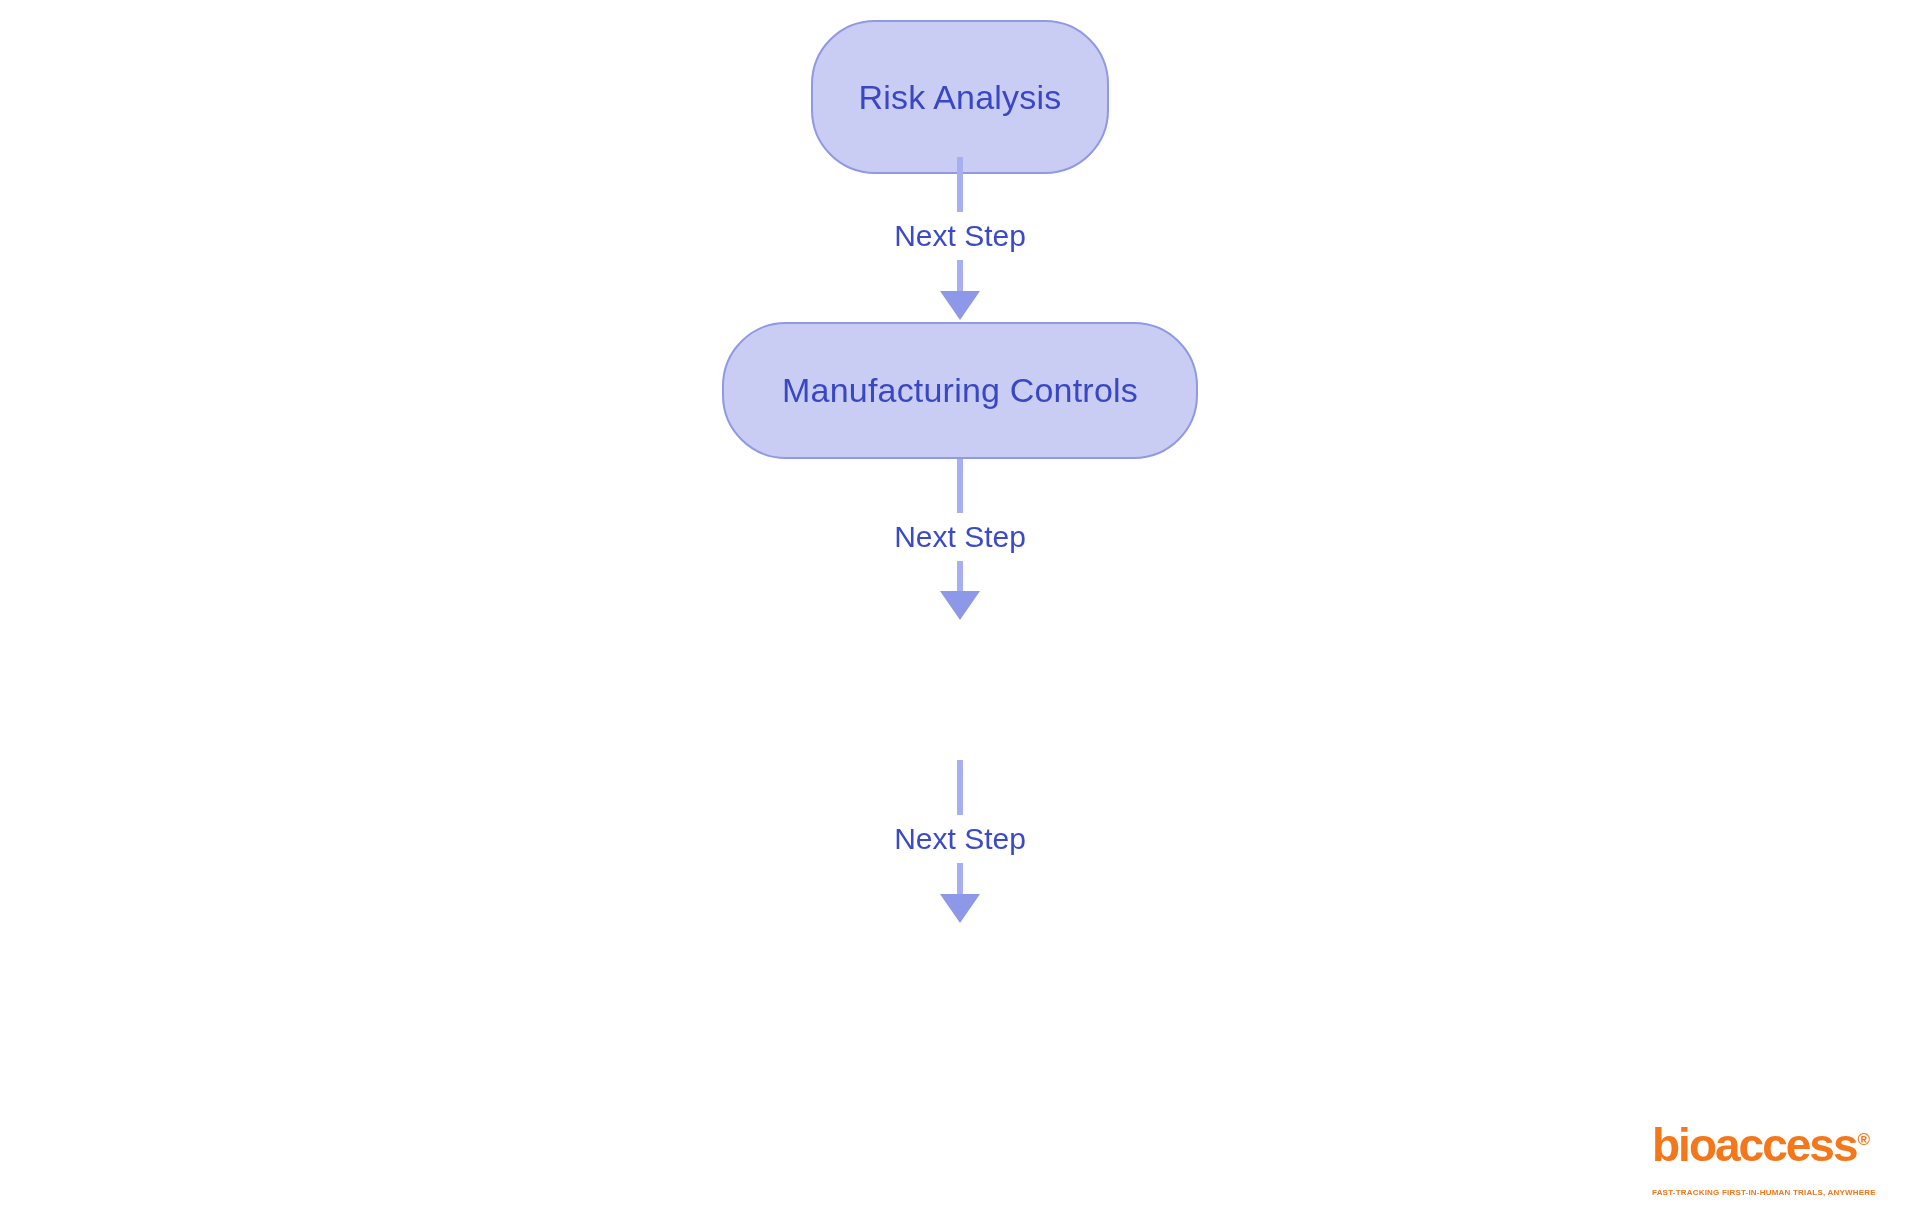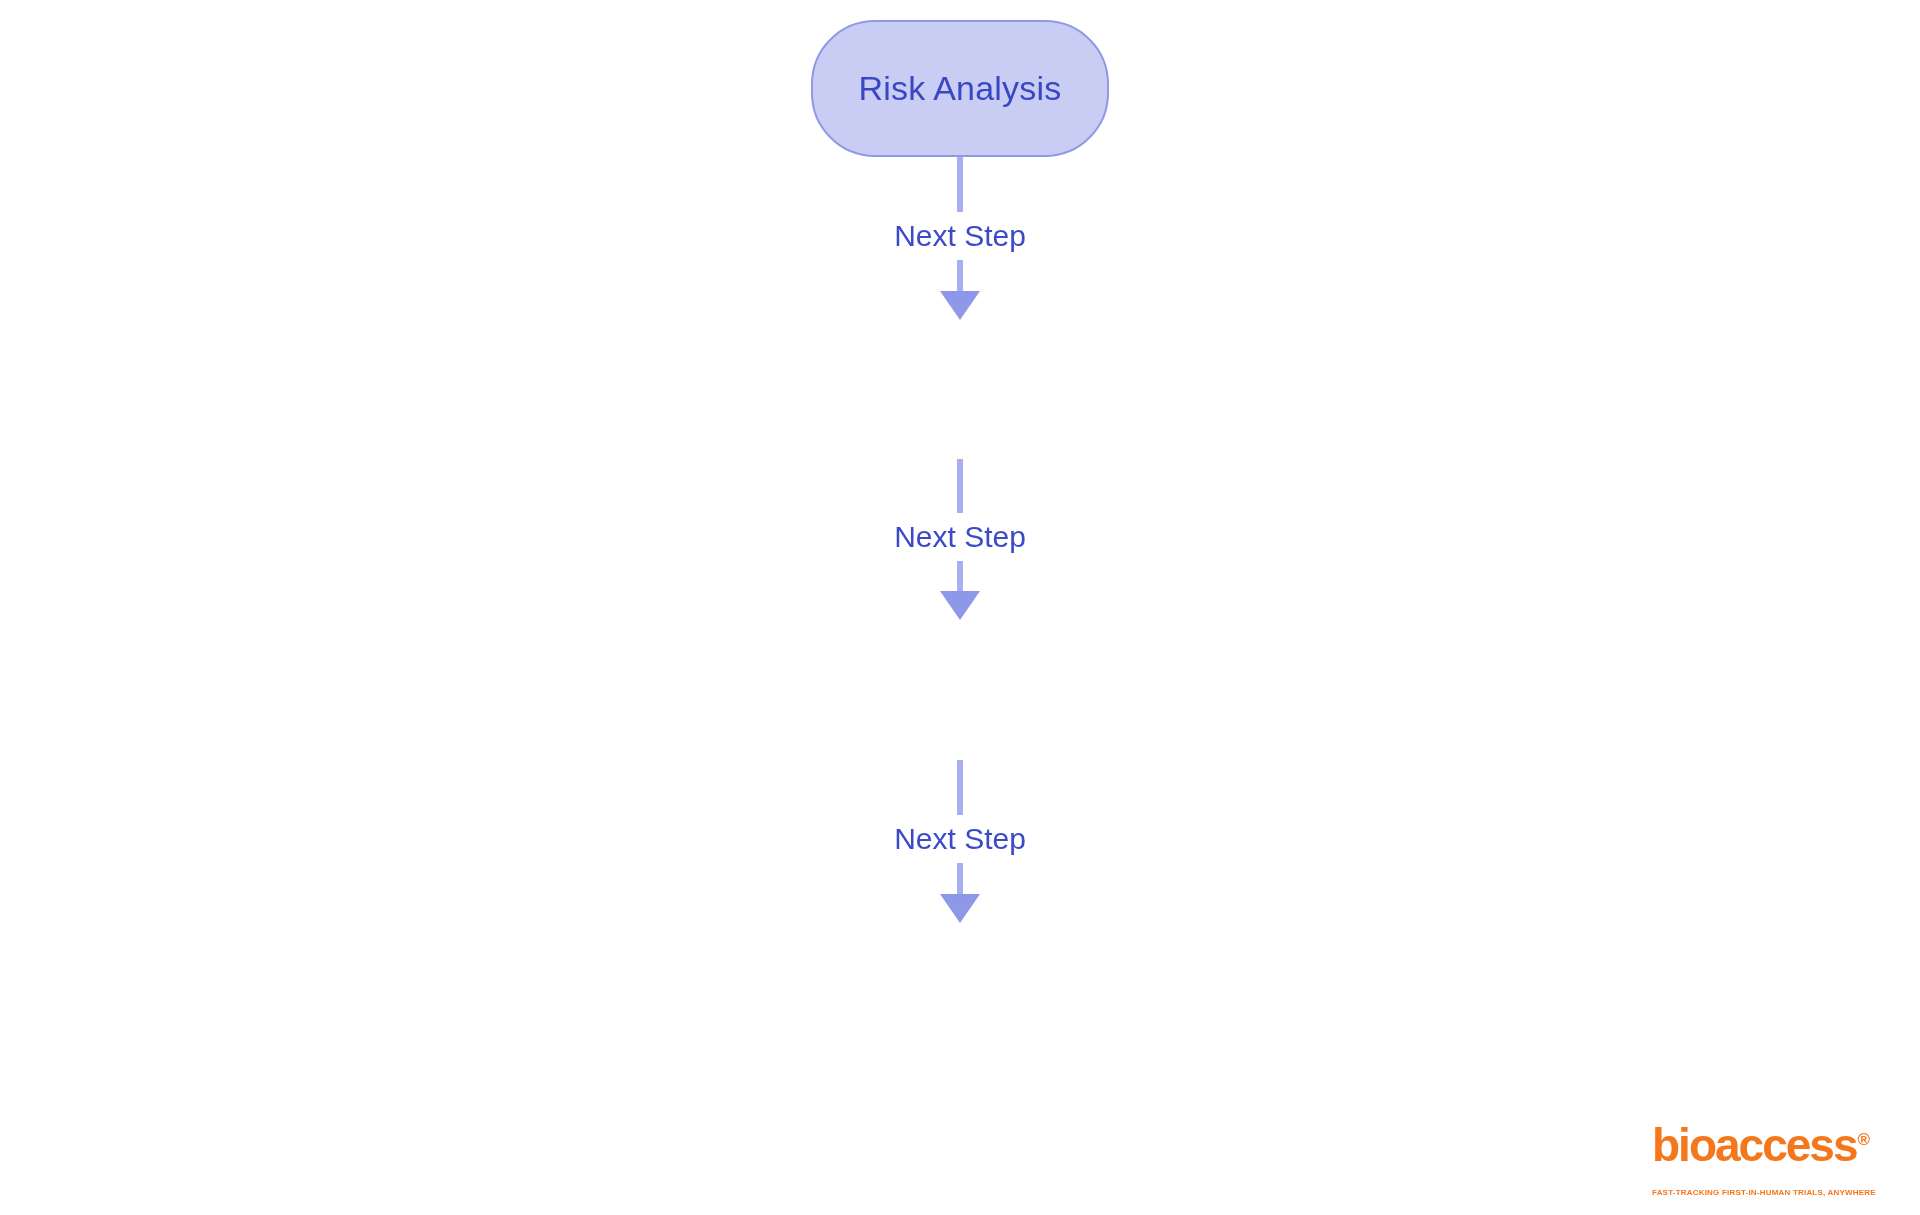--- a/index.html
+++ b/index.html
@@ -23,21 +23,21 @@
     align-items: center;
     justify-content: center;
   }
   .node .node-label {
     color: #3A47C5;
     font-size: 34px;
     font-weight: 500;
     letter-spacing: 0.2px;
     white-space: nowrap;
   }
-  .node1 { left: 811px;  top: 20px;  width: 298px; height: 137px; text-align: right; }
+  .node1 { left: 811px;  top: 20px;  width: 298px; height: 154px; text-align: right; }
   .node2 { left: 722px;  top: 322px; width: 476px; height: 137px; }
   .node3 { left: 712px;  top: 622px; width: 497px; height: 138px; }
   .node4 { left: 732px;  top: 925px; width: 456px; height: 136px; }
 
   
   .connector { position: absolute; width: 200px; }
   .c1 { left: 860px; top: 157px; height: 165px; }
   .c2 { left: 860px; top: 459px; height: 163px; }
   .c3 { left: 860px; top: 760px; height: 165px; }
 
@@ -114,20 +114,23 @@
   <div class="node node1">
     <span class="node-label">Risk Analysis</span>
   </div>
 
   <div class="connector c1">
     <div class="line"></div>
     <div class="arrowhead"></div>
     <div class="edge-label">Next Step</div>
   </div>
 
+  <div class="node node2">
+    <span class="node-label">Manufacturing Controls</span>
+  </div>
 
   <div class="connector c2">
     <div class="line"></div>
     <div class="arrowhead"></div>
     <div class="edge-label">Next Step</div>
   </div>
 
 
   <div class="connector c3">
     <div class="line"></div>

